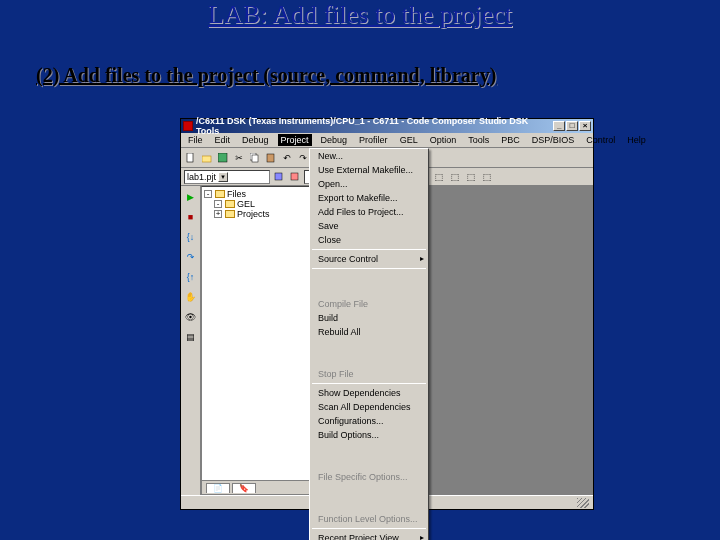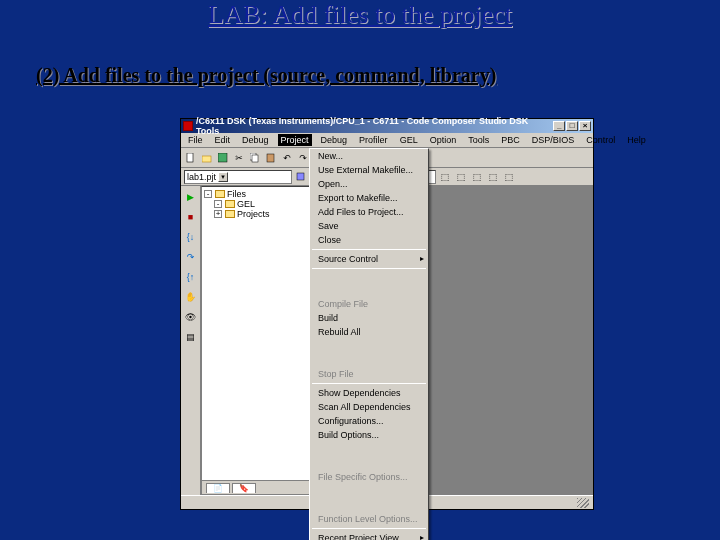--- a/index.html
+++ b/index.html
@@ -319,21 +319,21 @@
     <div class="tbtn">
         <svg viewBox="0 0 10 10">
           <rect x="1" y="1" width="7" height="8" fill="#c96" stroke="#000" stroke-width="0.5"></rect>
         </svg>
       </div>
     <div class="tbtn">↶</div>
     <div class="tbtn">↷</div>
   </div>
 
   <div class="toolbar2">
-    <div class="combo" style="width:108px">
+    <div class="combo" style="width:86px">
       <span>lab1.pjt</span>
       <div class="cdrop">▾</div>
     </div>
     <div class="tbtn">
         <svg viewBox="0 0 10 10">
           <rect x="1" y="1" width="7" height="7" fill="#88f" stroke="#000" stroke-width="0.5"></rect>
         </svg>
       </div>
     <div class="tbtn">
         <svg viewBox="0 0 10 10">

